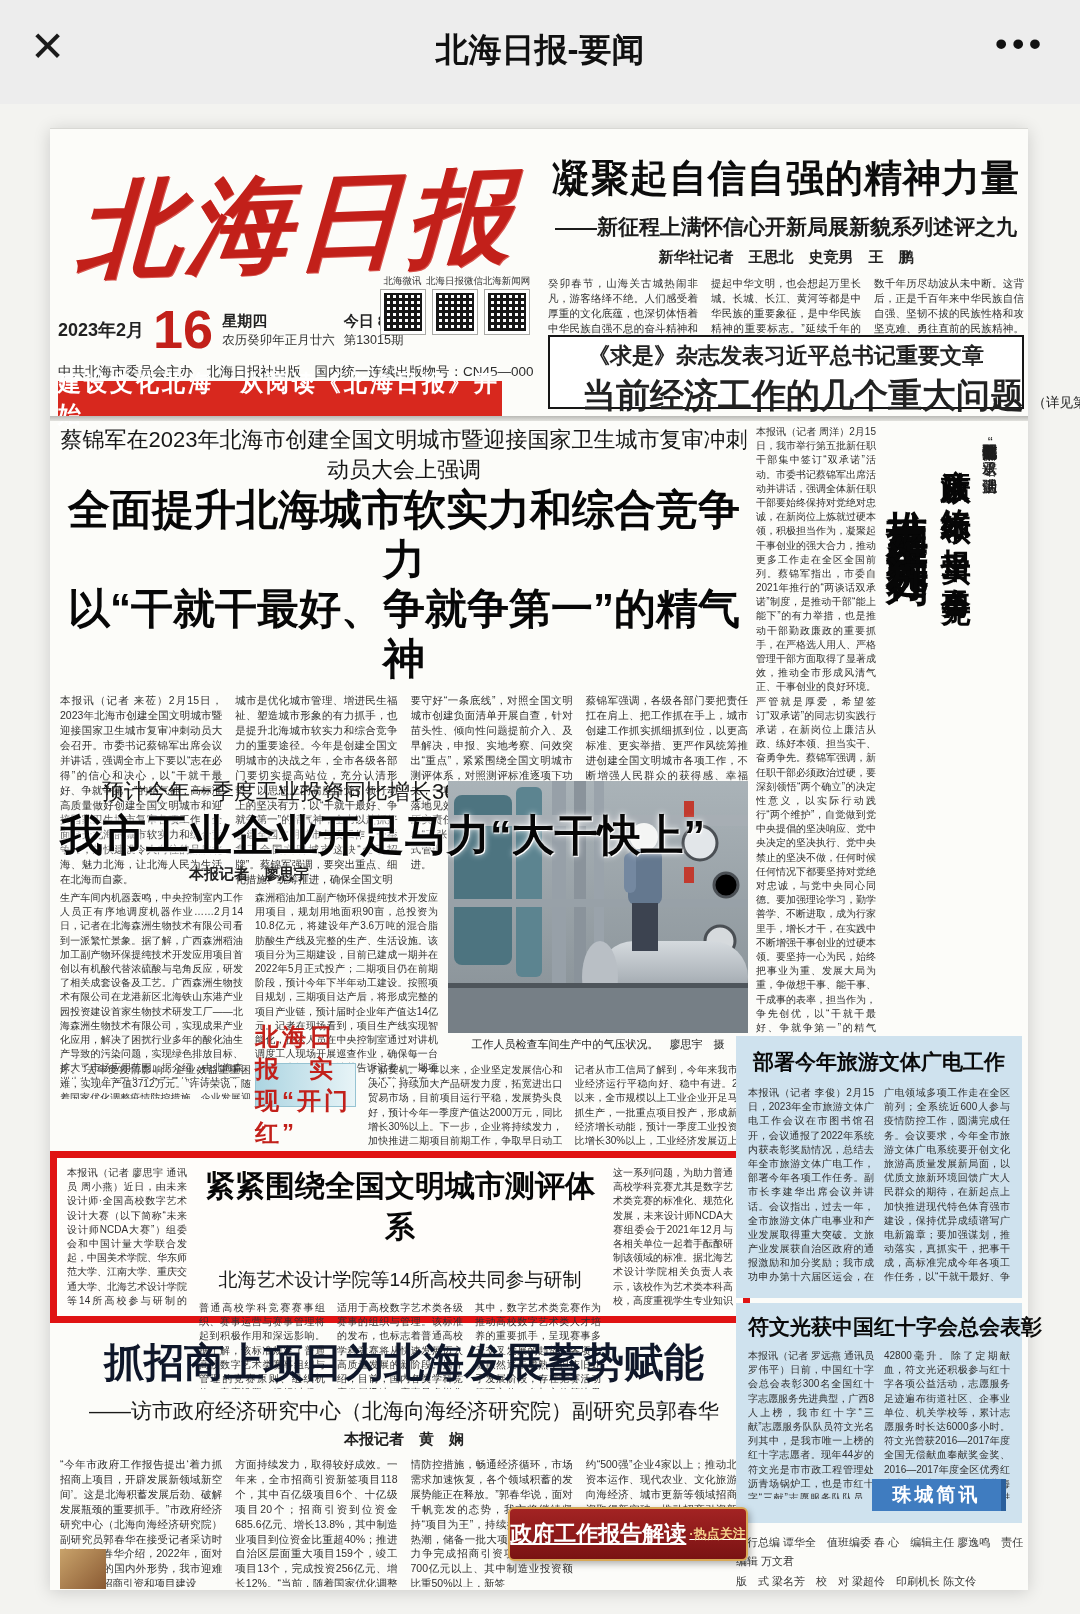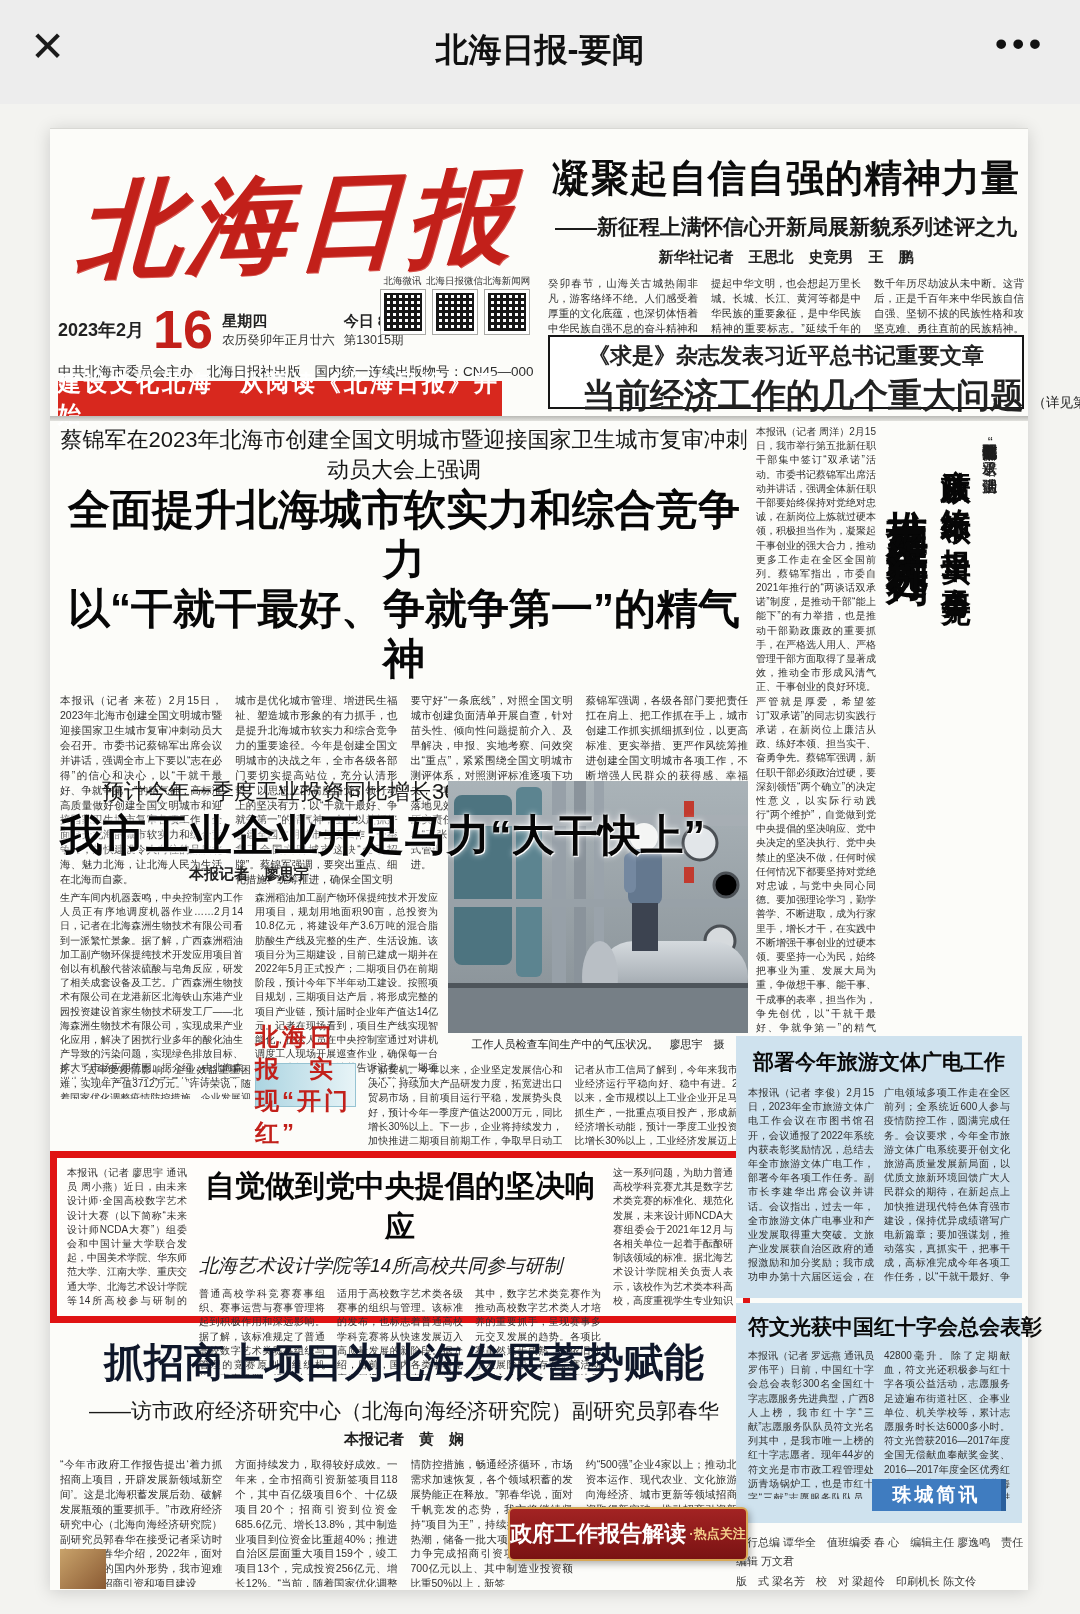--- a/index.html
+++ b/index.html
@@ -89,34 +89,34 @@
           font-size:24px;display:flex;align-items:center;justify-content:center;letter-spacing:3px;
           box-shadow:inset 0 0 0 1px #96c3d2;}
   .strip .col{font-size:10px;}
 
   
   .stdbox{left:0;top:1022px;width:700px;height:172px;border:7px solid #e01313;background:#fffdfa;
           padding:8px 10px;display:flex;gap:12px;}
   .std-side{width:120px;height:100%;font-size:10px;}
   .std-mid{flex:1;}
   .std-h{font-size:30px;font-weight:900;text-align:center;color:#070707;}
-  .std-s{font-size:19px;margin-top:5px;color:#1a1a1a;font-style:italic;}
+  .std-s{font-size:19px;text-align:center;margin-top:19px;color:#1a1a1a;}
   .std-cols{margin-top:8px;gap:12px;height:88px;}
   .std-cols .col{font-size:10px;}
 
   
   .inv{left:10px;top:1206px;width:688px;height:252px;}
   .inv-h{font-size:40px;font-weight:900;text-align:center;color:#0f172a;}
   .inv-s{font-size:21px;text-align:center;margin-top:7px;color:#1a1a1a;}
   .inv-b{font-size:15px;font-weight:700;text-align:center;margin-top:5px;}
   .inv-cols{margin-top:8px;gap:13px;height:130px;}
   .gov-badge{position:absolute;left:448px;top:172px;width:240px;height:54px;z-index:4;
              background:linear-gradient(180deg,#a32323,#7a1313);border:2px solid #d8a855;border-radius:6px;
              color:#fff;display:flex;align-items:center;justify-content:center;font-weight:900;font-size:22px;
-             box-shadow:2px 3px 7px rgba(0,0,0,.3);}
+             box-shadow:2px 3px 7px rgba(0,0,0,.3);text-decoration:underline;}
   .gov-badge .tag{font-size:13px;color:#f3cf8a;font-weight:700;margin-left:3px;}
   .frag{left:10px;top:1420px;width:46px;height:40px;background:linear-gradient(135deg,#c9a36b,#8a5a33);}
 
   
   .blue1{left:686px;top:907px;width:286px;height:262px;background:#cfe2ee;padding:12px 12px;}
   .b-h{font-size:21px;font-weight:900;text-align:center;color:#0a0a0a;white-space:nowrap;}
   .b-cols{margin-top:10px;gap:10px;height:196px;}
   .b-cols .col{font-size:10px;}
   .blue2{left:686px;top:1174px;width:286px;height:220px;background:#cfe2ee;padding:10px 12px;}
   .b2-cols{margin-top:8px;gap:10px;height:150px;}
@@ -260,21 +260,21 @@
         <div class="banner">北海日报　实现“开门红”</div>
       </div>
       <div class="col jbody">了新契机。今年以来，企业坚定发展信心和决心，持续加大产品研发力度，拓宽进出口贸易市场，目前项目运行平稳，发展势头良好，预计今年一季度产值达2000万元，同比增长30%以上。下一步，企业将持续发力，加快推进二期项目前期工作，争取早日动工建设。</div>
       <div class="col jbody">记者从市工信局了解到，今年来我市工业经济运行平稳向好、稳中有进。2月以来，全市规模以上工业企业开足马力抓生产，一批重点项目投产，形成新的经济增长动能，预计一季度工业投资同比增长30%以上，工业经济发展迈上新台阶。</div>
     </div>
   </div>
 
   <div class="stdbox">
     <div class="std-side jbody">本报讯（记者 廖思宇 通讯员 周小燕）近日，由未来设计师·全国高校数字艺术设计大赛（以下简称“未来设计师NCDA大赛”）组委会和中国计量大学联合发起，中国美术学院、华东师范大学、江南大学、重庆交通大学、北海艺术设计学院等14所高校参与研制的《普通高校数字艺术类赛事组织与管理通用要求》由中国标准化协会（CAS）正式发布。据悉，该标准是我国首个艺术类赛事团体标准，对规范</div>
     <div class="std-mid">
-      <div class="std-h">自觉做到党中央提倡的坚决响应</div>
+      <div class="std-h">紧紧围绕全国文明城市测评体系</div>
       <div class="std-s">北海艺术设计学院等14所高校共同参与研制</div>
       <div class="colrow std-cols">
         <div class="col jbody">普通高校学科竞赛赛事组织、赛事运营与赛事管理将起到积极作用和深远影响。据了解，该标准规定了普通高校数字艺术类赛事组织与管理的竞赛原则、组织机构、竞赛设置、组织过程、竞赛管理、作品管理、评价与改进等相关内容，</div>
         <div class="col jbody">适用于高校数字艺术类各级赛事的组织与管理。该标准的发布，也标志着普通高校学科竞赛将从快速发展迈入高质量发展的新阶段。据介绍，目前，国内各类学科竞赛发展迅速，赛事呈多样化趋势，竞赛组织形式也各有特色，</div>
         <div class="col jbody">其中，数字艺术类竞赛作为推动高校数字艺术类人才培养的重要抓手，呈现赛事多元交叉发展的趋势。各项比赛虽然逐步成熟，但依旧处于发展阶段，存在竞赛活动管理主体、参与主体等边界模糊，竞赛信息公开度不足，竞赛组织管理欠规范等问题，针对</div>
       </div>
     </div>
     <div class="std-side jbody">这一系列问题，为助力普通高校学科竞赛尤其是数字艺术类竞赛的标准化、规范化发展，未来设计师NCDA大赛组委会于2021年12月与各相关单位一起着手酝酿研制该领域的标准。据北海艺术设计学院相关负责人表示，该校作为艺术类本科高校，高度重视学生专业知识融入实践应用教学，不断探索应用型艺术专业发展，努力培养出更多的未来主力设计师，为建设品质北海、魅力北海贡献力量。</div>
   </div>
 

